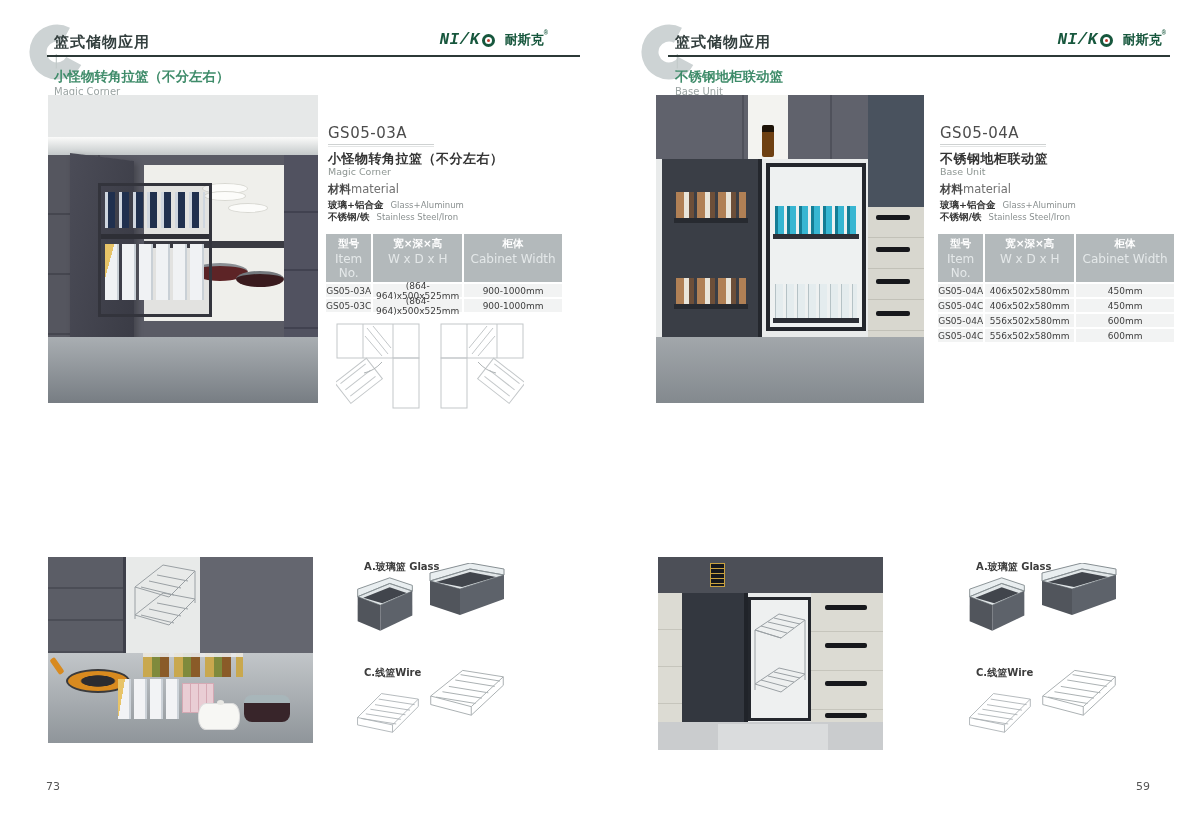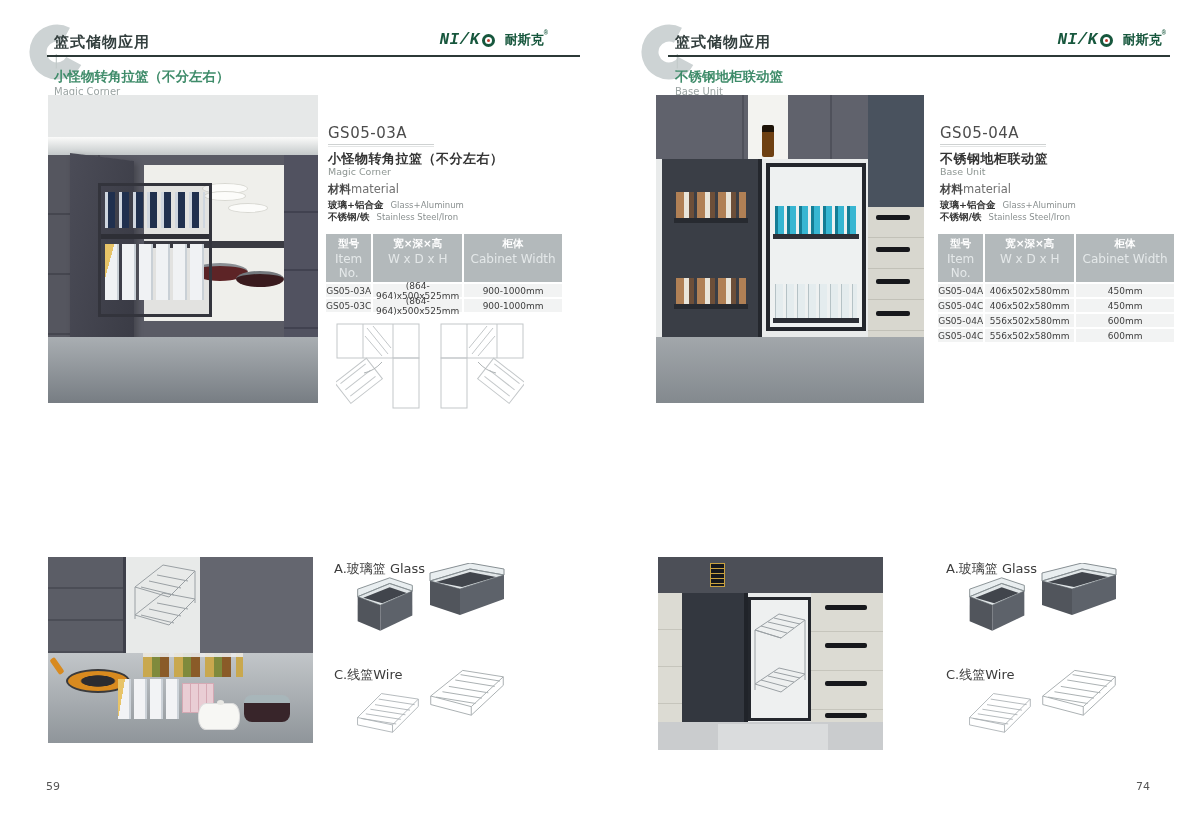--- a/index.html
+++ b/index.html
@@ -53,21 +53,21 @@
   .th { background:#b3b9bb; color:#fff; padding:3px 0 2px; }
   .th .h-cn { display:block; font-size:10.5px; font-weight:bold; }
   .th .h-en { display:block; font-size:12px; color:#e4e8e9; margin-top:1px; }
   .td { background:#f2f3f3; color:#3d3d3d; font-size:9px; height:13px;
         display:flex; align-items:center; justify-content:center; }
 
   
   .diagrams { position:absolute; left:336px; top:320px; display:flex; gap:20px; }
 
   
-  .var-label { position:absolute; left:334px; font-size:13px; font-weight:normal; color:#3c3c3c; }
+  .var-label { position:absolute; left:364px; font-size:10px; font-weight:bold; color:#3c3c3c; }
   .var-a { top:560px; } .var-c { top:666px; }
   .glass-small { position:absolute; left:352px; top:577px; }
   .glass-large { position:absolute; left:424px; top:563px; }
   .wire-small  { position:absolute; left:352px; top:682px; }
   .wire-large  { position:absolute; left:424px; top:664px; }
 
   .pnum { position:absolute; top:780px; font-size:11px; color:#555; }
   .page-left .pnum { left:46px; }
   .page-right .pnum { left:524px; }
 
@@ -361,21 +361,21 @@
         <line x1="21" y1="21" x2="58" y2="27"></line>
       <line x1="27" y1="15" x2="64" y2="21"></line>
         <line x1="32" y1="10" x2="69" y2="16"></line>
       <line x1="4" y1="30" x2="4" y2="38"></line>
         <line x1="42" y1="40" x2="42" y2="48"></line>
         <line x1="72" y1="12" x2="72" y2="20"></line>
       <line x1="4" y1="38" x2="42" y2="48"></line>
         <line x1="42" y1="48" x2="72" y2="20"></line>
     </svg>
 
-    <div class="pnum">59</div>
+    <div class="pnum">73</div>
   </section>
 
   <section class="page page-right">
 
     <svg class="c-ring" width="56" height="60" viewBox="0 0 56 60">
       <circle cx="28" cy="30" r="19" fill="none" stroke="#cdd3d4" stroke-width="17" stroke-dasharray="89 31" transform="rotate(28 28 30)"></circle>
     </svg>
     <div class="hdr-text">
       <span class="hdr-cat">篮式储物应用</span>
       <span class="hdr-div">|</span>
@@ -545,15 +545,15 @@
         <line x1="21" y1="21" x2="58" y2="27"></line>
       <line x1="27" y1="15" x2="64" y2="21"></line>
         <line x1="32" y1="10" x2="69" y2="16"></line>
       <line x1="4" y1="30" x2="4" y2="38"></line>
         <line x1="42" y1="40" x2="42" y2="48"></line>
         <line x1="72" y1="12" x2="72" y2="20"></line>
       <line x1="4" y1="38" x2="42" y2="48"></line>
         <line x1="42" y1="48" x2="72" y2="20"></line>
     </svg>
 
-    <div class="pnum">74</div>
+    <div class="pnum">59</div>
   </section>
 </div>
 
 </body></html>

